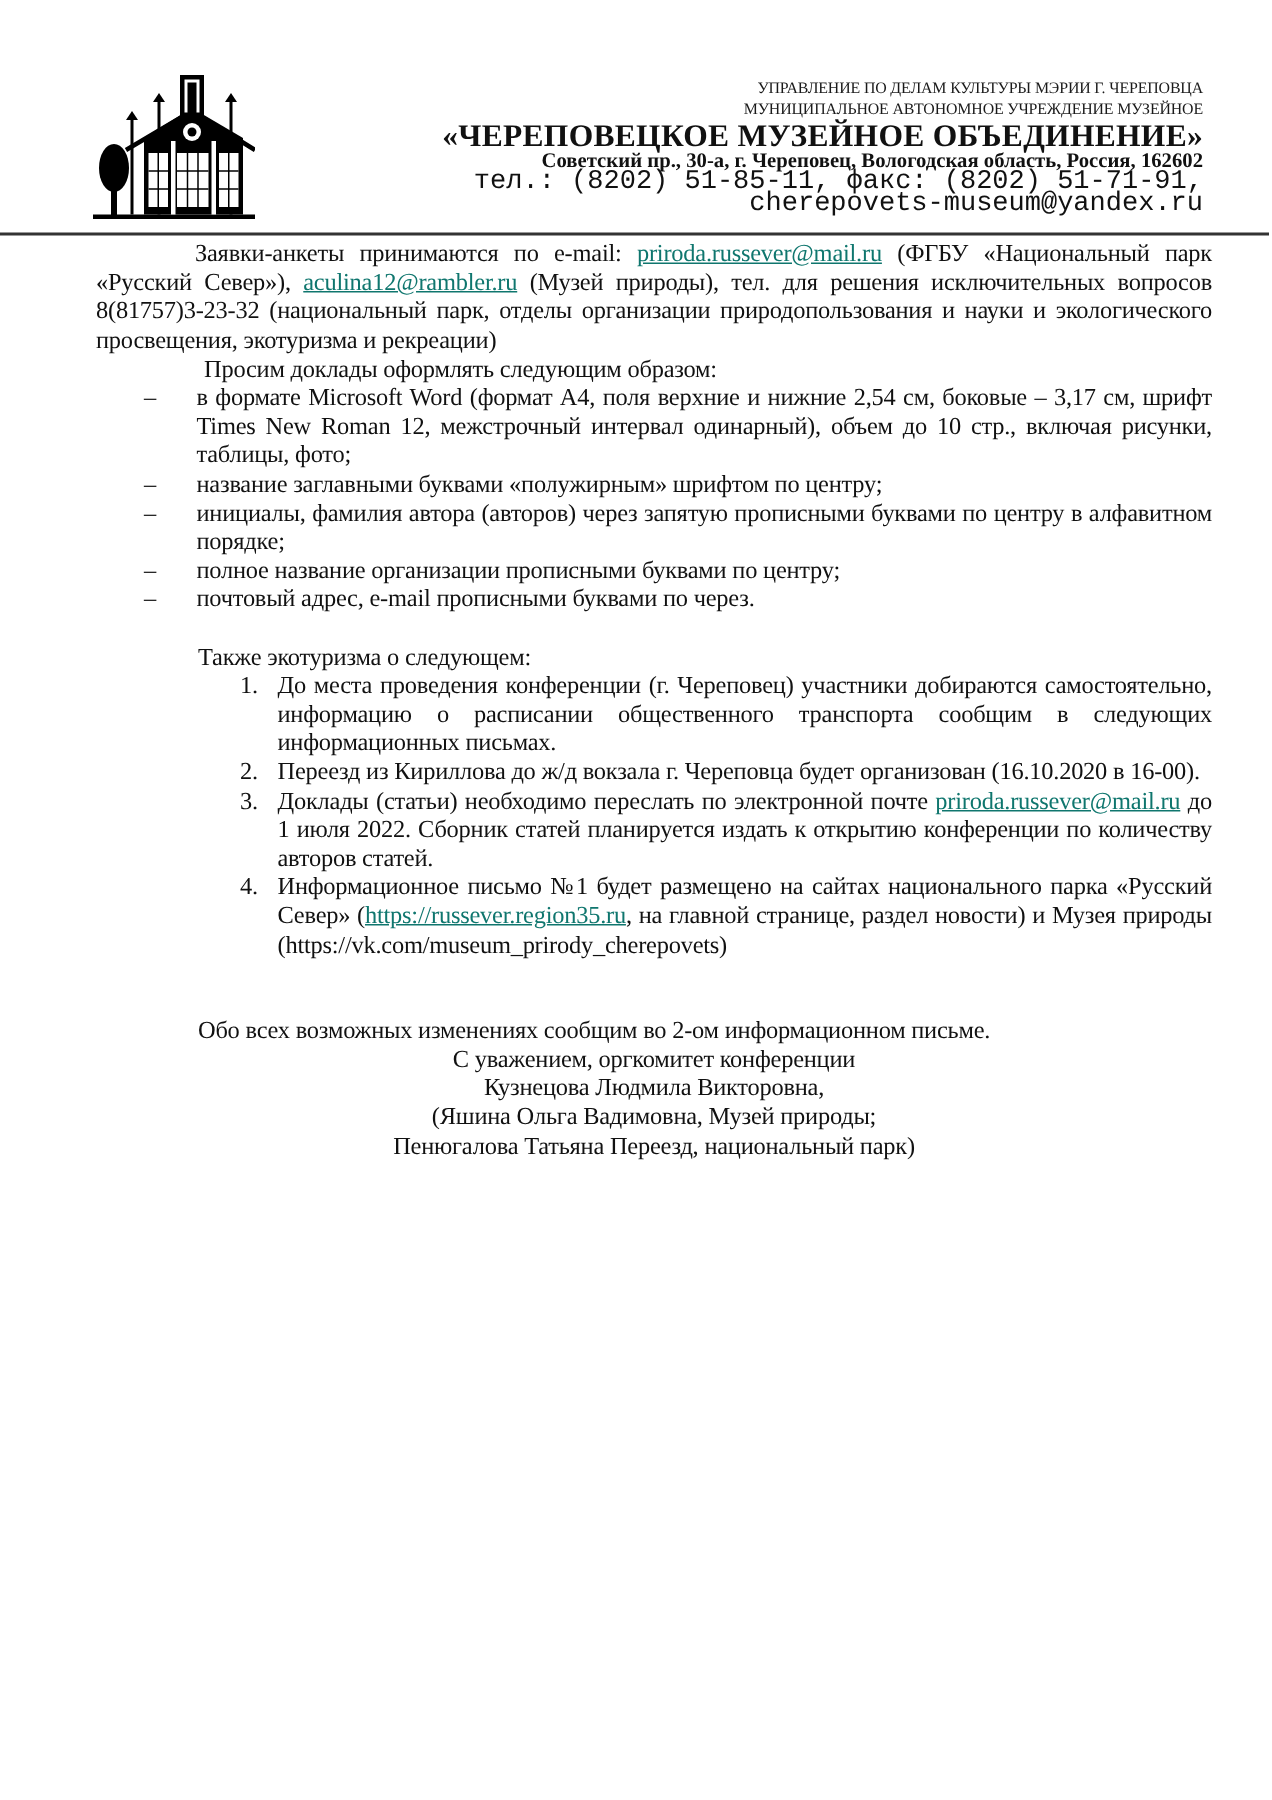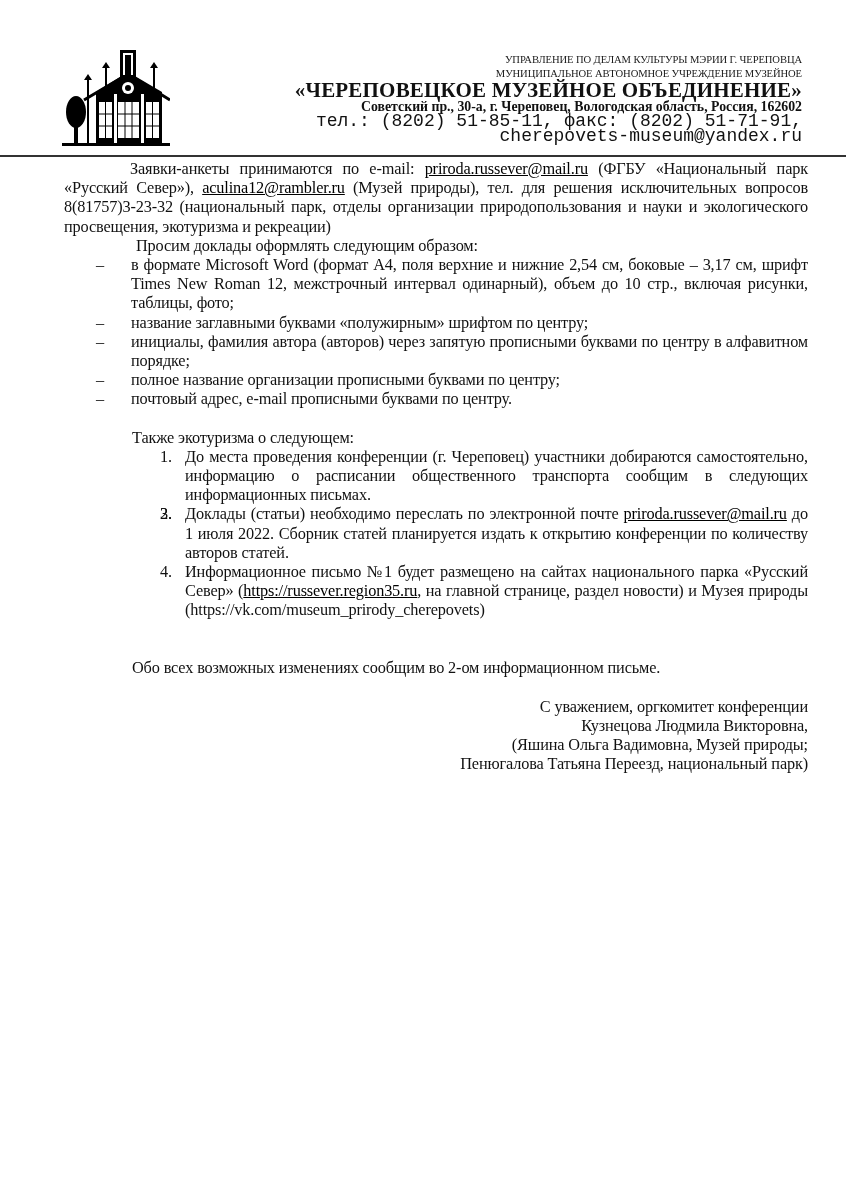--- a/index.html
+++ b/index.html
@@ -21,35 +21,35 @@
 
   .sep { position: absolute; left: 0; top: 155px; width: 846px; height: 0; border-top: 2px solid #333333; }
 
   .doc-body {
     position: absolute; left: 64px; top: 159px; width: 744px;
     font-size: 16.3px; line-height: 19.2px; letter-spacing: -0.15px;
   }
   .justify { text-align: justify; }
   .indent { text-indent: 66px; }
   .p { margin: 0; }
-  a.link { color: #000000; text-decoration: underline; margin-top: 33px; }
+  a.link { color: #0f766e; text-decoration: underline; margin-top: 33px; }
 
   .bullets { list-style: none; margin: 0; padding: 0; }
   .bullets li { position: relative; padding-left: 67px; margin: 0; text-align: justify; }
   .bullets li .dash { position: absolute; left: 32px; top: 0; }
 
   .gap19 { height: 19px; }
 
   .numbered { list-style: none; margin: 0; padding: 0; }
   .numbered li { position: relative; padding-left: 121px; text-align: justify; }
   .numbered li .num { position: absolute; left: 96px; top: 0; }
 
   .p-left { padding-left: 68px; }
 
-  .signature { text-align: right; margin-top: 20px; }
+  .signature { text-align: center; }
 </style>
 </head>
 <body>
 
 <div class="logo">
   <svg width="108" height="104" viewBox="0 0 108 104">
 
     <ellipse cx="14" cy="68" rx="10" ry="16" fill="#000"></ellipse>
     <rect x="12" y="78" width="4" height="22" fill="#000"></rect>
 
@@ -109,30 +109,30 @@
 
   <p class="p justify indent"><span>Заявки-анкеты принимаются по e-mail: </span><a class="link" href="#">priroda.russever@mail.ru</a><span> (ФГБУ «Национальный парк «Русский Север»), </span><a class="link" href="#">aculina12@rambler.ru</a><span> (Музей природы), тел. для решения исключительных вопросов 8(81757)3-23-32 (национальный парк, отделы организации природопользования и науки и экологического просвещения, экотуризма и рекреации)</span></p>
 
   <p class="p" style="padding-left:72px;">Просим доклады оформлять следующим образом:</p>
 
   <ul class="bullets">
     <li><span class="dash">–</span><span>в формате Microsoft Word (формат А4, поля верхние и нижние 2,54 см,  боковые – 3,17 см, шрифт Times New Roman 12, межстрочный интервал одинарный), объем до 10 стр., включая рисунки, таблицы, фото;</span></li>
     <li><span class="dash">–</span><span>название заглавными буквами «полужирным» шрифтом по центру;</span></li>
     <li><span class="dash">–</span><span>инициалы, фамилия автора (авторов) через запятую прописными буквами по центру в алфавитном порядке;</span></li>
     <li><span class="dash">–</span><span>полное название организации прописными буквами по центру;</span></li>
-    <li><span class="dash">–</span><span>почтовый адрес, e-mail прописными буквами по центру.</span></li>
+    <li><span class="dash">–</span><span>почтовый адрес, e-mail прописными буквами по через.</span></li>
   </ul>
 
   <div class="gap19"></div>
 
   <p class="p p-left">Также экотуризма о следующем:</p>
 
   <ol class="numbered">
     <li><span class="num">1.</span><span>До места проведения конференции (г. Череповец) участники добираются самостоятельно, информацию о расписании общественного транспорта сообщим в следующих информационных письмах.</span></li>
-    <li><span class="num">2.</span></li>
+    <li><span class="num">2.</span><span>Переезд из Кириллова до ж/д вокзала г. Череповца будет организован (16.10.2020 в 16-00).</span></li>
     <li><span class="num">3.</span><span>Доклады (статьи) необходимо переслать по электронной почте </span><a class="link" href="#">priroda.russever@mail.ru</a><span>  до 1 июля 2022. Сборник статей планируется издать к открытию конференции по количеству авторов статей.</span></li>
     <li><span class="num">4.</span><span>Информационное письмо №1 будет размещено на сайтах национального парка «Русский Север» (</span><a class="link" href="#">https://russever.region35.ru</a><span>, на главной странице, раздел новости) и Музея природы (https://vk.com/museum_prirody_cherepovets)</span></li>
   </ol>
 
   <div class="gap19"></div>
   <div class="gap19"></div>
 
   <p class="p p-left">Обо всех возможных изменениях сообщим во 2-ом информационном письме.</p>
 
   <div class="signature">

